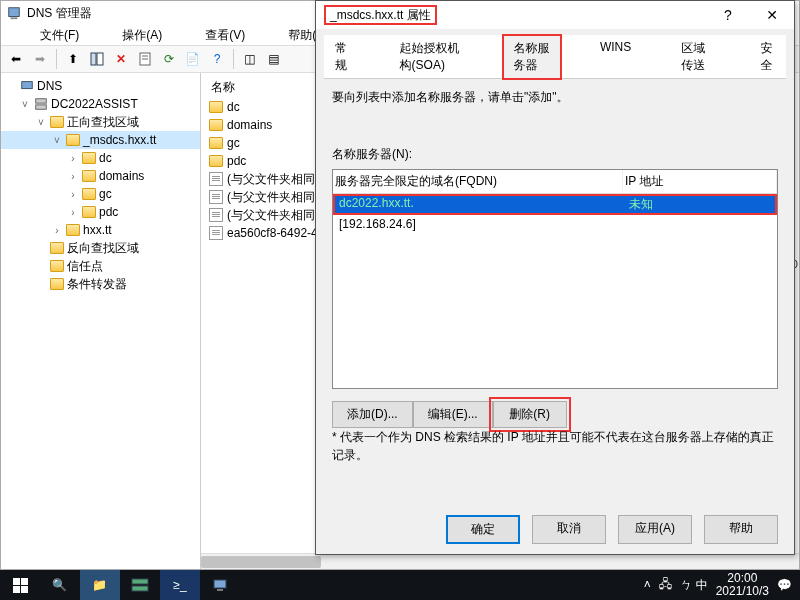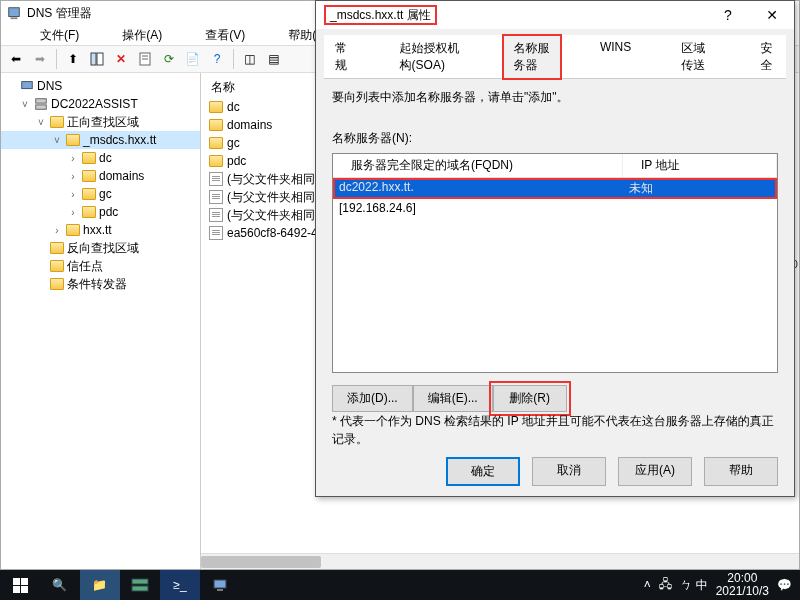--- a/index.html
+++ b/index.html
@@ -24,39 +24,39 @@
 .dns-icon { width: 14px; height: 14px; }
 
 .list-pane { flex: 1; padding: 4px 6px; position: relative; }
 .list-header { font-weight: normal; padding: 2px 4px; }
 .list-row { display: flex; align-items: center; height: 18px; gap: 4px; padding-left: 2px; white-space: nowrap; }
 .doc-icon { width: 14px; height: 14px; background: #fff; border: 1px solid #999; position: relative; }
 .doc-icon::after { content: ""; position: absolute; left: 2px; top: 3px; width: 8px; height: 1px; background: #999; box-shadow: 0 2px 0 #999, 0 4px 0 #999; }
 .scrollbar-h { position: absolute; left: 0; right: 0; bottom: 0; height: 16px; background: #f0f0f0; border-top: 1px solid #ddd; }
 .scrollbar-h .thumb { position: absolute; left: 0; top: 2px; width: 120px; height: 12px; background: #c2c2c2; border-radius: 2px; }
 
-.dialog { position: absolute; left: 315px; top: 0; width: 480px; height: 497px; background: #f0f0f0; border: 1px solid #555; box-shadow: 2px 2px 6px rgba(0,0,0,0.3); }
+.dialog { position: absolute; left: 315px; top: 0; width: 480px; height: 555px; background: #f0f0f0; border: 1px solid #555; box-shadow: 2px 2px 6px rgba(0,0,0,0.3); }
 .dlg-titlebar { height: 28px; background: #fff; display: flex; align-items: center; }
 .dlg-title { flex: 1; padding-left: 8px; }
 .dlg-title-hl { border: 2px solid #e33; padding: 1px 4px; }
 .dlg-btn { width: 44px; height: 28px; display: flex; align-items: center; justify-content: center; font-size: 14px; }
 
 .tabs { display: flex; background: #fff; border-bottom: 1px solid #ccc; margin: 6px 8px 0 8px; gap: 28px; }
 .tab { padding: 4px 10px; border: 1px solid transparent; border-bottom: none; }
 .tab.active { background: #f0f0f0; border-color: #ccc; border-bottom: 1px solid #f0f0f0; margin-bottom: -1px; font-family: Liberation Mono, monospace; }
 .tab.hl { outline: 2px solid #e33; outline-offset: -1px; }
 
 .dlg-body { padding: 10px 16px; }
 .ns-table { margin-top: 6px; border: 1px solid #888; background: #fff; height: 220px; }
 .ns-table .head { display: flex; background: #fff; border-bottom: 1px solid #ddd; }
-.ns-table .head div { padding: 3px 18px; border-right: 1px solid #eee; }
+.ns-table .head div { padding: 3px 2px; border-right: 1px solid #eee; }
 .ns-table .col1 { width: 290px; } .ns-table .col2 { flex: 1; }
 .ns-row { display: flex; }
 .ns-row div { padding: 2px 6px; }
-.ns-row.selected { background: #0a64d8; color: #e5e5e5; }
+.ns-row.selected { background: #0a64d8; color: #86efac; }
 .ns-row.hl { outline: 2px solid #e33; outline-offset: -2px; }
 
 .btn-row { display: flex; margin-top: 12px; }
 .btn { padding: 4px 14px; background: #e1e1e1; border: 1px solid #adadad; min-width: 74px; text-align: center; }
 .btn.hl { outline: 2px solid #e33; outline-offset: 2px; }
 .note { margin-top: 0; line-height: 1.5; }
 
 .dlg-footer { position: absolute; left: 0; right: 0; bottom: 10px; display: flex; justify-content: flex-end; gap: 12px; padding-right: 16px; }
 .dlg-footer .btn.default { border: 2px solid #0078d7; }
 
@@ -233,21 +233,21 @@
   <div class="tabs">
     <div class="tab">常规</div>
     <div class="tab">起始授权机构(SOA)</div>
     <div class="tab active hl">名称服务器</div>
     <div class="tab">WINS</div>
     <div class="tab">区域传送</div>
     <div class="tab">安全</div>
   </div>
   <div class="dlg-body">
     <div>要向列表中添加名称服务器，请单击"添加"。</div>
-    <div style="margin-top:24px">名称服务器(N):</div>
+    <div style="margin-top:40px">名称服务器(N):</div>
     <div class="ns-table">
       <div class="head">
         <div class="col1">服务器完全限定的域名(FQDN)</div>
         <div class="col2">IP 地址</div>
       </div>
       <div class="ns-row selected hl">
         <div class="col1">dc2022.hxx.tt.</div>
         <div class="col2">未知</div>
       </div>
       <div class="ns-row">

